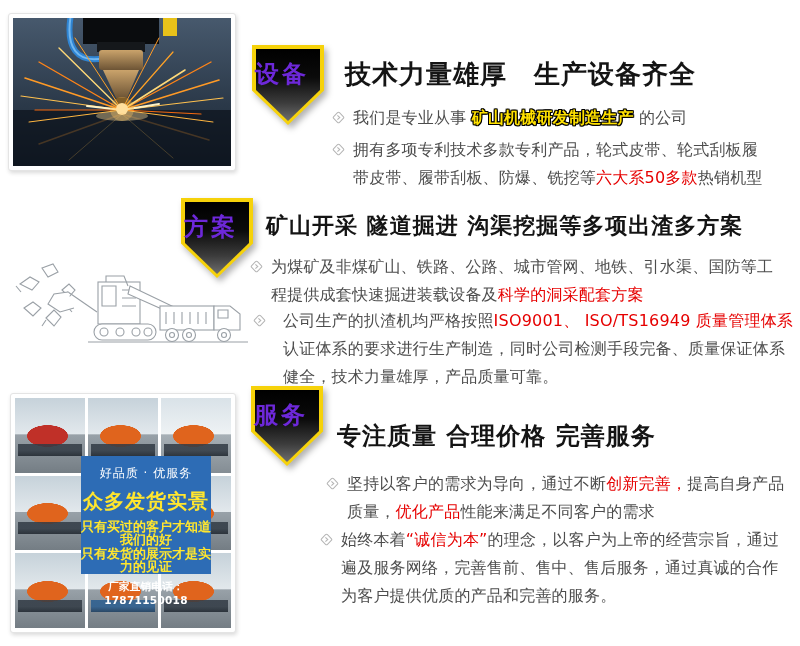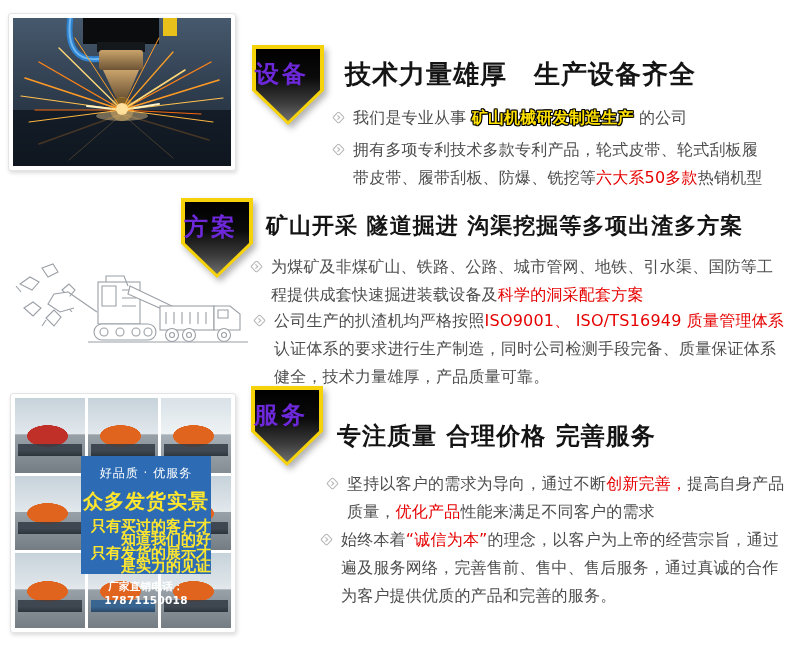--- a/index.html
+++ b/index.html
@@ -34,21 +34,21 @@
   .bullet p{margin:0;font-size:16px;line-height:28px;color:#4d4d4d;
             word-break:break-all;letter-spacing:.2px;}
   .seg-red{color:#e60000;}
   .seg-hl{color:#ffe100;font-weight:bold;
       text-shadow:-1px -1px 0 #000,1px -1px 0 #000,-1px 1px 0 #000,1px 1px 0 #000,
                   0 -1px 0 #000,0 1px 0 #000,-1px 0 0 #000,1px 0 0 #000;}
 
   #b-1-0{left:332px;top:104px;width:450px;}
   #b-1-1{left:332px;top:136px;width:436px;} #b-1-1 p{width:412px;}
   #b-2-0{left:250px;top:253px;width:545px;} #b-2-0 p{width:516px;}
-  #b-2-1{left:253px;top:307px;width:545px;} #b-2-1 p{width:516px;}
+  #b-2-1{left:253px;top:307px;width:545px;gap:9px;} #b-2-1 p{width:516px;}
   #b-3-0{left:326px;top:470px;width:472px;} #b-3-0 p{width:446px;}
   #b-3-1{left:320px;top:526px;width:480px;} #b-3-1 p{width:452px;}
 
   
   #collage{left:10px;top:393px;width:226px;height:240px;box-sizing:border-box;}
   #collage .grid{display:grid;width:100%;height:100%;gap:3px;
       grid-template-columns:repeat(3,1fr);grid-template-rows:repeat(3,1fr);}
   .cell{background:
       linear-gradient(180deg,#c6d2da 0%,#e2e8ec 48%,#98a1a8 49%,#747d84 100%);
       position:relative;overflow:hidden;}
@@ -59,21 +59,21 @@
       background:linear-gradient(180deg,#313a44 0 55%,#1d242c 100%);opacity:.85;}
   .cell:nth-child(1)::before,.cell:nth-child(5)::before{background:
       radial-gradient(ellipse at 50% 50%,#c03028 0 58%,rgba(192,48,40,0) 60%);}
   .cell:nth-child(3){background:linear-gradient(180deg,#d9e2e8 0%,#eef2f4 48%,#a7b0b6 49%,#848d94 100%);}
   .cell:nth-child(8)::after{background:linear-gradient(180deg,#2a5d8f 0 55%,#1b3c5d 100%);}
 
   #blue-panel{position:absolute;left:50px;top:62px;width:130px;height:118px;
       background:#2d6cb5;color:#fff;text-align:center;box-sizing:border-box;padding-top:9px;margin-left:20px;}
   #blue-panel .tagline{font-size:12px;letter-spacing:1px;margin-bottom:7px;}
   #blue-panel .big{font-size:20px;line-height:24px;font-weight:bold;color:#ffe62e;letter-spacing:1px;}
-  #blue-panel .small{font-size:15px;line-height:13px;color:#ffe62e;margin-top:7px;font-weight:bold;text-align:right;}
+  #blue-panel .small{font-size:13px;line-height:13px;color:#ffe62e;margin-top:7px;font-weight:bold;}
   #blue-panel .phone{font-size:10.5px;font-weight:bold;margin-top:7px;letter-spacing:.3px;}
 </style>
 </head>
 <body>
 
 <div class="abs photo-frame" style="left:8px;top:13px;width:218px;height:148px;">
   <svg width="218" height="148" viewBox="0 0 218 148">
     <defs>
       <linearGradient id="bgG" x1="0" y1="0" x2="0" y2="1">
         <stop offset="0" stop-color="#47596d"></stop>

